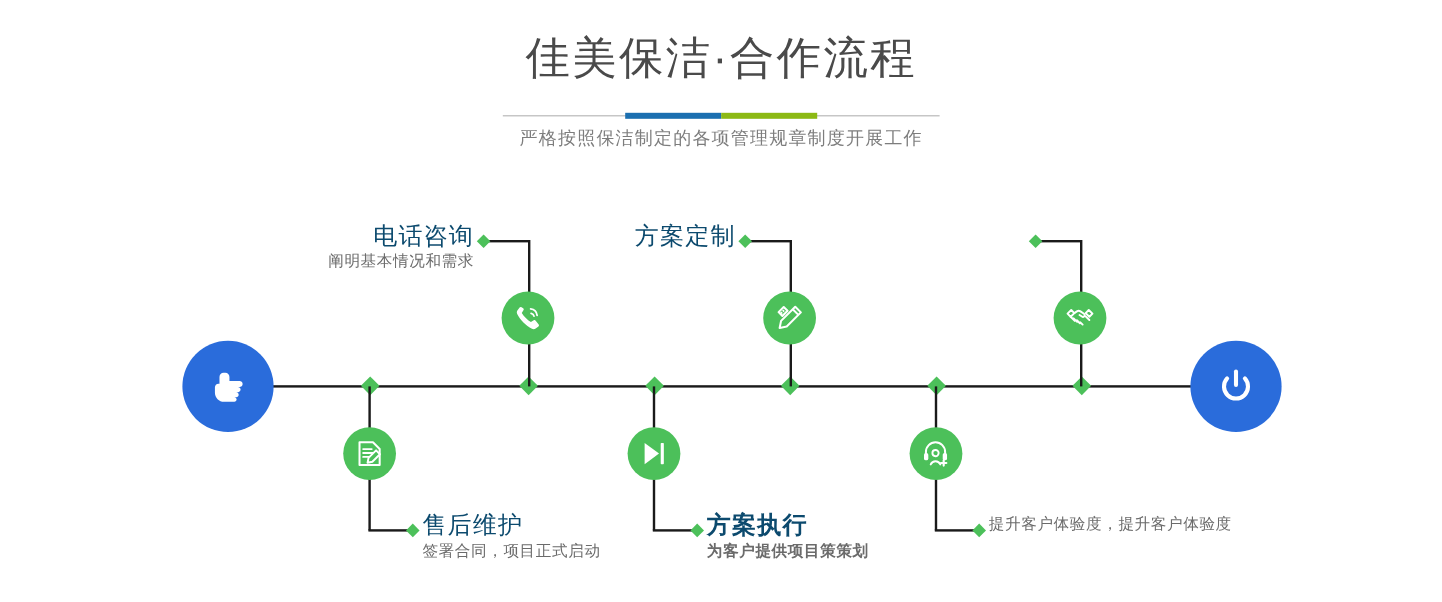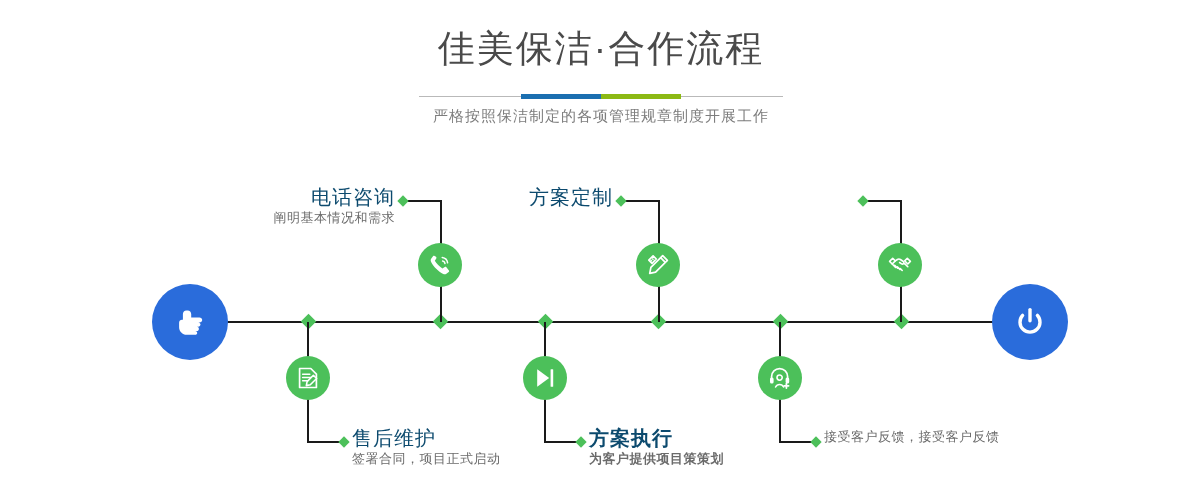--- a/index.html
+++ b/index.html
@@ -201,16 +201,16 @@
         <path fill="none" stroke="#ffffff" stroke-width="1.7" d="M4.6 14.2v-2.6a8 8 0 0 1 16 0v2.6"></path>
         <rect fill="#ffffff" x="3.0" y="12.4" width="3.6" height="6.2" rx="1.6"></rect>
         <rect fill="#ffffff" x="18.6" y="12.4" width="3.6" height="6.2" rx="1.6"></rect>
         <path fill="none" stroke="#ffffff" stroke-width="1.6" d="M12.6 10.0a2.6 2.6 0 1 1 0 5.2 2.6 2.6 0 0 1 0-5.2z"></path>
         <path fill="none" stroke="#ffffff" stroke-width="1.6" stroke-linecap="round" d="M8.6 22.0a4.4 4.4 0 0 1 8.0 0"></path>
         <path fill="none" stroke="#ffffff" stroke-width="1.8" stroke-linecap="round" d="M19.4 18.6v4.4M17.2 20.8h4.4"></path>
       </svg>
     </span>
   </div>
   <div class="lbl dn" style="left:824px;top:427px;width:300px;">
-    <div class="d">接受客户反馈，接受客户反馈</div>
+    <div class="d">提升客户体验度，提升客户体验度</div>
   </div>
 
 </div>
 
 </body></html>

